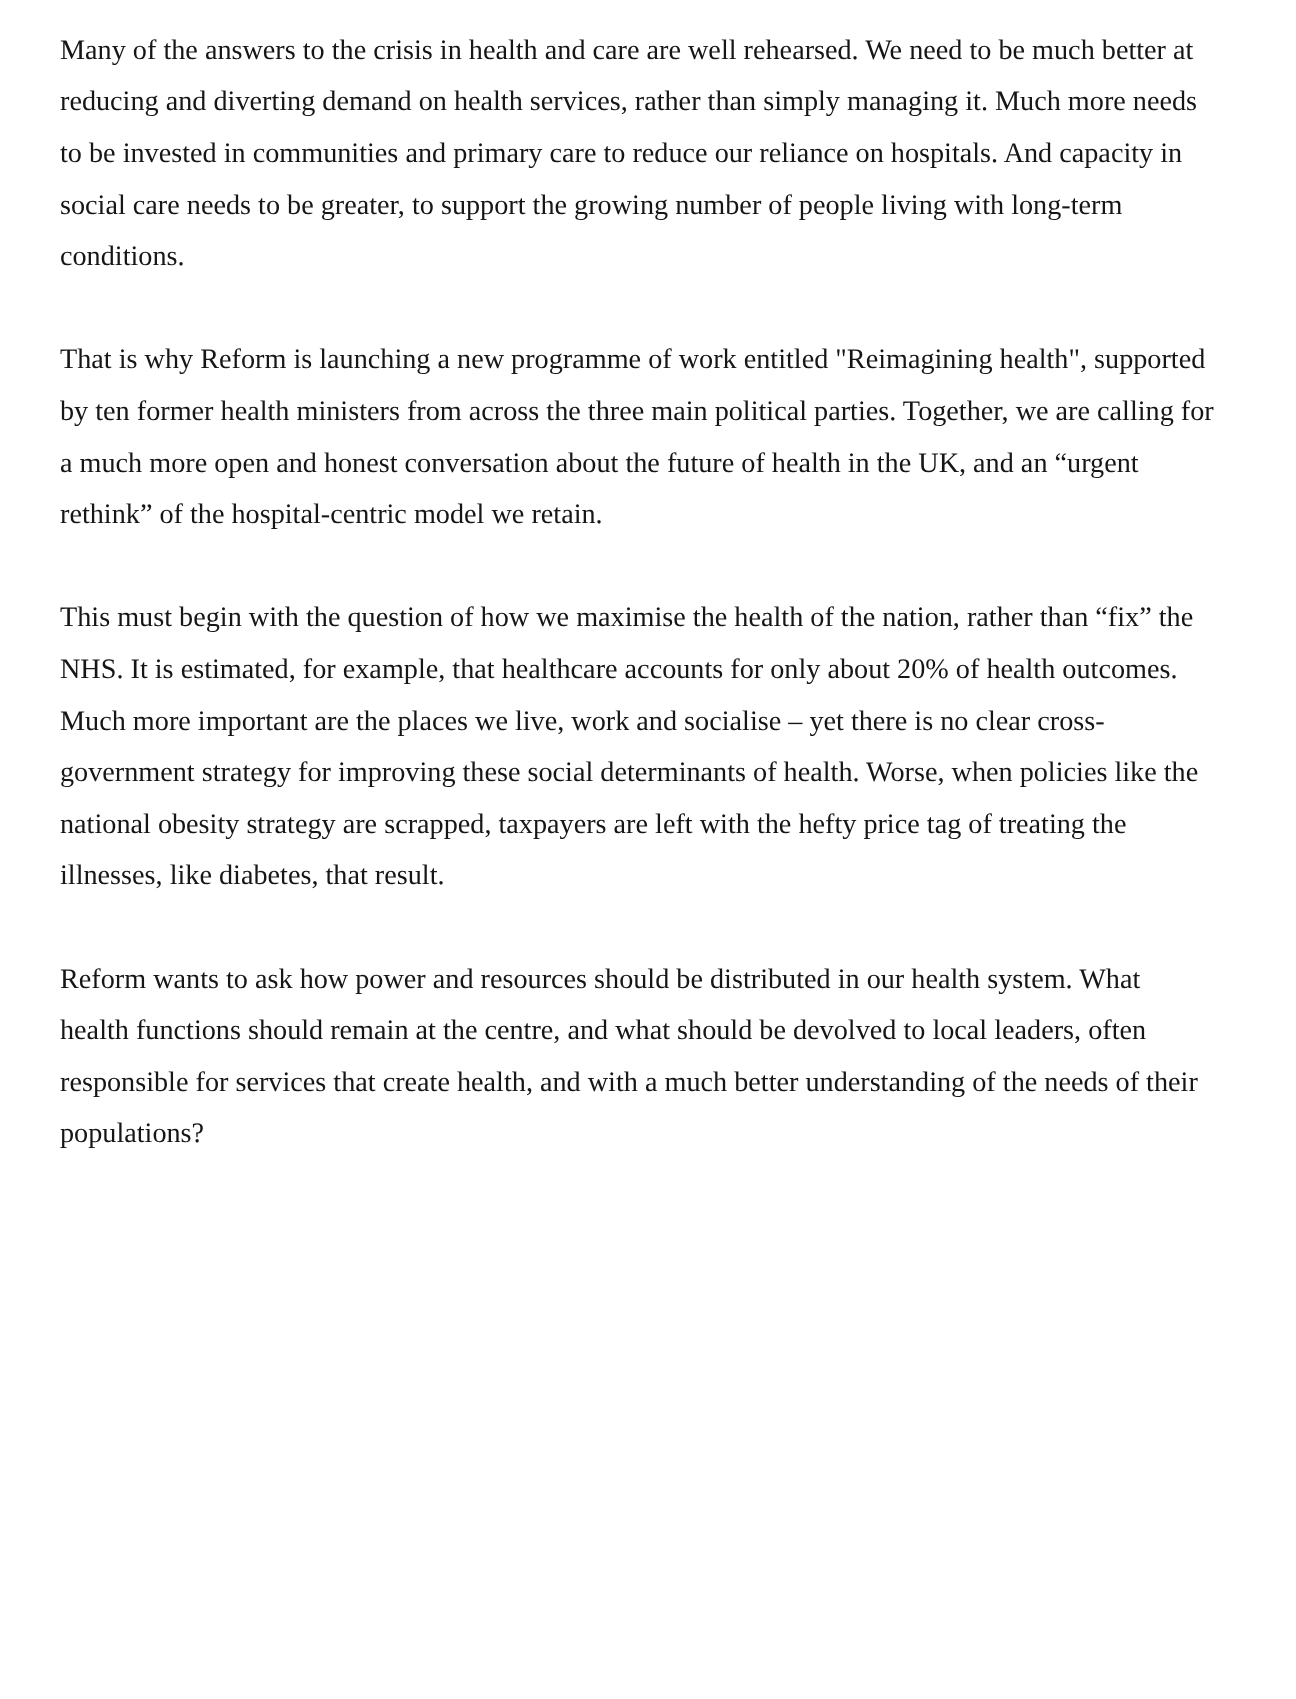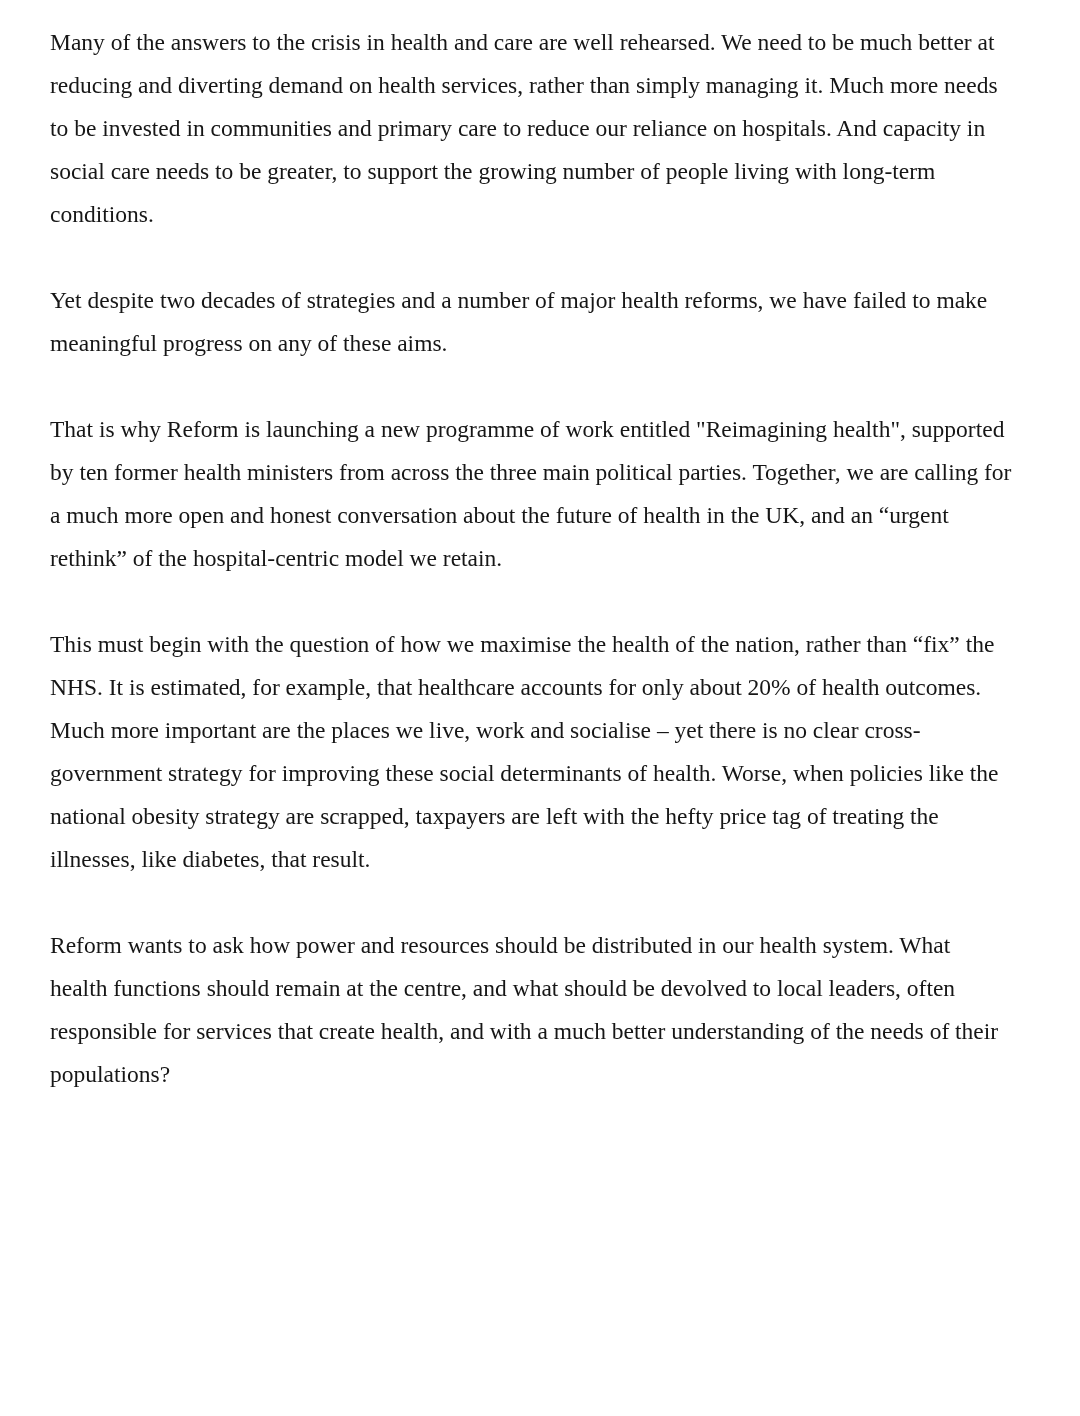--- a/index.html
+++ b/index.html
@@ -45,20 +45,19 @@
     margin-left: 5px;
   }
 </style>
 </head>
 <body>
 
 <div class="page">
 
   <div class="passage">
       <p class="para">Many of the answers to the crisis in health and care are well rehearsed. We need to be much better at reducing and diverting demand on health services, rather than simply managing it. Much more needs to be invested in communities and primary care to reduce our reliance on hospitals. And capacity in social care needs to be greater, to support the growing number of people living with long-term conditions.</p>
-      <p class="para">Yet despite two decades of strategies and a number of major health reforms, we have failed to make meaningful progress on any of these aims.</p>
       <p class="para">That is why Reform is launching a new programme of work entitled "Reimagining health", supported by ten former health ministers from across the three main political parties. Together, we are calling for a much more open and honest conversation about the future of health in the UK, and an “urgent rethink” of the hospital-centric model we retain.</p>
       <p class="para">This must begin with the question of how we maximise the health of the nation, rather than “fix” the NHS. It is estimated, for example, that healthcare accounts for only about 20% of health outcomes. Much more important are the places we live, work and socialise – yet there is no clear cross-government strategy for improving these social determinants of health. Worse, when policies like the national obesity strategy are scrapped, taxpayers are left with the hefty price tag of treating the illnesses, like diabetes, that result.</p>
       <p class="para">Reform wants to ask how power and resources should be distributed in our health system. What health functions should remain at the centre, and what should be devolved to local leaders, often responsible for services that create health, and with a much better understanding of the needs of their populations?</p>
     </div>
 
 
 </div>
 
 </body></html>

